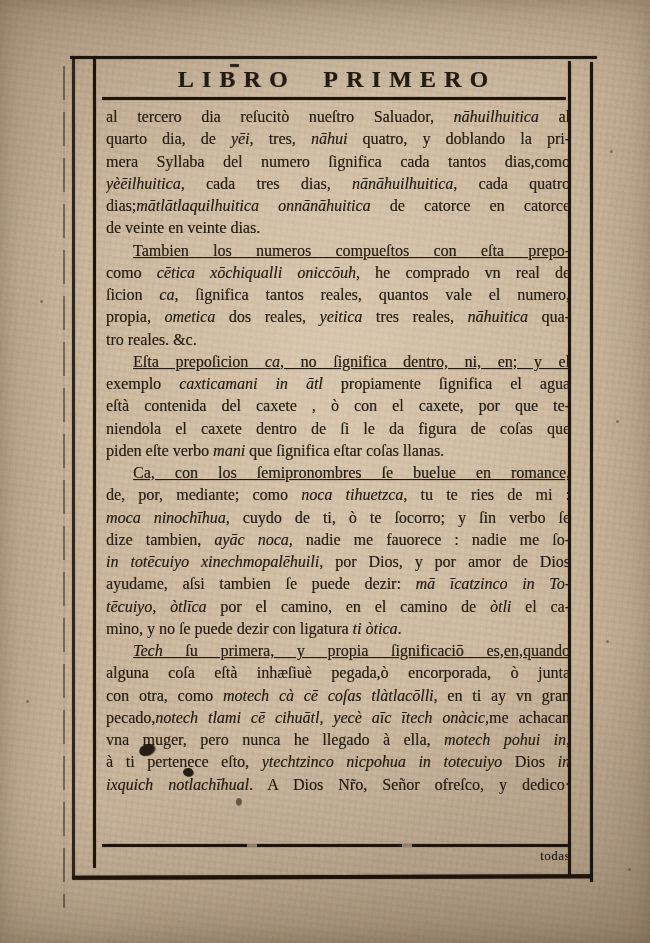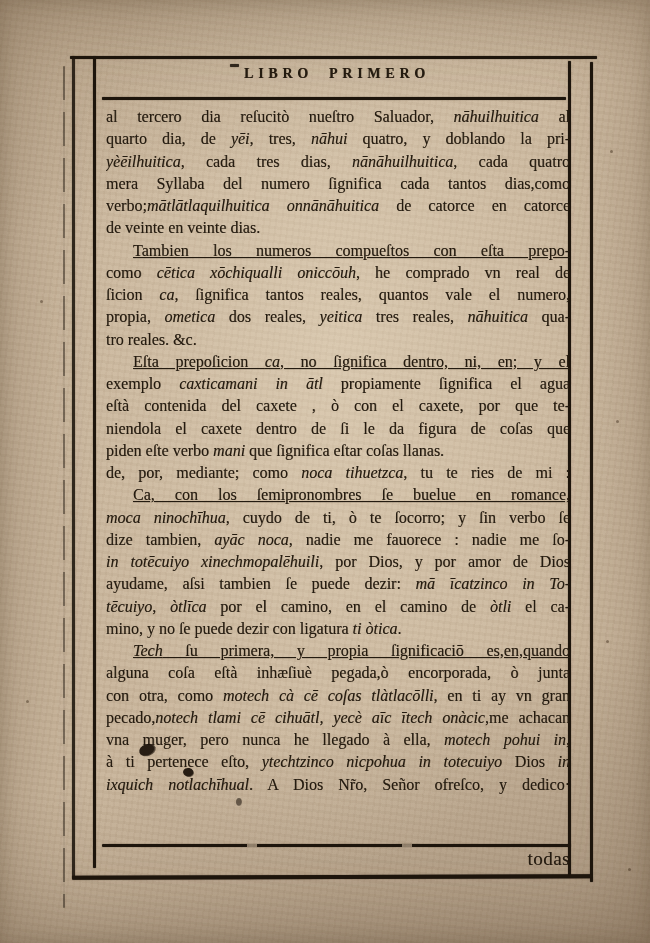--- a/index.html
+++ b/index.html
@@ -30,40 +30,40 @@
     box-shadow:0 0 1px rgba(30,20,10,0.85);
   }
   .soft{opacity:0.88;}
   .dashedline{
     position:absolute;width:2px;border-radius:1px;opacity:0.55;
     background:repeating-linear-gradient(180deg,
       rgba(28,20,11,0.85) 0 34px, rgba(28,20,11,0.12) 34px 46px);
   }
   .page-title{
     position:absolute;left:106px;top:66px;width:462px;
-    text-align:center;font-weight:bold;font-size:14px;
+    text-align:center;font-weight:bold;font-size:24px;
     letter-spacing:0.34em;word-spacing:0.55em;color:var(--ink);
     text-shadow:0.4px 0.4px 0.6px rgba(40,26,12,0.55);
   }
   .textblock{
     position:absolute;left:106px;top:106px;width:464px;
     font-size:16px;color:var(--ink);
     text-shadow:0.35px 0.35px 0.5px rgba(40,26,12,0.45);
   }
   .line{
     height:var(--lh);line-height:var(--lh);overflow:hidden;
     text-align:justify;text-justify:inter-word;white-space:normal;
   }
   .line::after{content:"";display:inline-block;width:100%;height:0;}
   .line.end::after{width:0;}
   .line.indent{text-indent:27px;text-decoration:underline;}
   .it{font-style:italic;}
   .catchword{
     position:absolute;left:430px;top:848px;width:140px;
-    text-align:right;font-size:19px;letter-spacing:0.5px;
+    text-align:right;font-size:13px;letter-spacing:0.5px;
     color:var(--ink);text-shadow:0.4px 0.4px 0.6px rgba(40,26,12,0.5);
   }
   .blot{
     position:absolute;border-radius:50%;
     background:radial-gradient(ellipse at 45% 45%, rgba(25,16,8,0.92) 0 55%, rgba(25,16,8,0.25) 80%, rgba(25,16,8,0) 100%);
   }
   .speck{
     position:absolute;width:3px;height:3px;border-radius:50%;
     background:rgba(55,38,20,0.45);
   }
@@ -83,36 +83,36 @@
   <div class="inkline" style="left:102px;top:844px;width:469px;height:2.5px;
               background:linear-gradient(90deg,#1d150c 0 31%,rgba(29,21,12,0.25) 31% 33%,#1d150c 33% 64%,rgba(29,21,12,0.25) 64% 66%,#1d150c 66% 100%);"></div>
   <div class="inkline" style="left:72px;top:875px;width:520px;height:3.5px;transform:rotate(-0.15deg);"></div>
   <div class="inkline soft" style="left:230px;top:64px;width:9px;height:2.5px;"></div>
 
   <div class="page-title">LIBRO PRIMERO</div>
 
   <div class="textblock">
       <div class="line"><span>al tercero dia reſucitò nueſtro Saluador, </span><span class="it">nāhuilhuitica</span><span> al</span></div>
       <div class="line"><span>quarto dia, de </span><span class="it">yēi</span><span>, tres, </span><span class="it">nāhui</span><span> quatro, y doblando la pri-</span></div>
+      <div class="line"><span>mera Syllaba del numero ſignifica cada tantos dias,como</span></div>
       <div class="line"><span class="it">yèēilhuitica</span><span>, cada tres dias, </span><span class="it">nānāhuilhuitica</span><span>, cada quatro</span></div>
-      <div class="line"><span>mera Syllaba del numero ſignifica cada tantos dias,como</span></div>
-      <div class="line"><span>verbo;</span><span class="it">mātlātlaquilhuitica onnānāhuitica</span><span> de catorce en catorce</span></div>
+      <div class="line"><span>dias;</span><span class="it">mātlātlaquilhuitica onnānāhuitica</span><span> de catorce en catorce</span></div>
       <div class="line end"><span>de veinte en veinte dias.</span></div>
       <div class="line indent"><span>Tambien los numeros compueſtos con eſta prepo-</span></div>
       <div class="line"><span>como </span><span class="it">cētica xōchiqualli oniccōuh</span><span>, he comprado vn real de</span></div>
       <div class="line"><span>ſicion </span><span class="it">ca</span><span>, ſignifica tantos reales, quantos vale el numero,</span></div>
       <div class="line"><span>propia, </span><span class="it">ometica</span><span> dos reales, </span><span class="it">yeitica</span><span> tres reales, </span><span class="it">nāhuitica</span><span> qua-</span></div>
       <div class="line end"><span>tro reales. &amp;c.</span></div>
       <div class="line indent"><span>Eſta prepoſicion </span><span class="it">ca</span><span>, no ſignifica dentro, ni, en; y el</span></div>
       <div class="line"><span>exemplo </span><span class="it">caxticamani in ātl</span><span> propiamente ſignifica el agua</span></div>
       <div class="line"><span>eſtà contenida del caxete , ò con el caxete, por que te-</span></div>
       <div class="line"><span>niendola el caxete dentro de ſi le da figura de coſas que</span></div>
       <div class="line end"><span>piden eſte verbo </span><span class="it">mani</span><span> que ſignifica eſtar coſas llanas.</span></div>
+      <div class="line indent"><span>Ca, con los ſemipronombres ſe buelue en romance,</span></div>
       <div class="line"><span>de, por, mediante; como </span><span class="it">noca tihuetzca</span><span>, tu te ries de mi :</span></div>
-      <div class="line indent"><span>Ca, con los ſemipronombres ſe buelue en romance,</span></div>
       <div class="line"><span class="it">moca ninochīhua</span><span>, cuydo de ti, ò te ſocorro; y ſin verbo ſe</span></div>
       <div class="line"><span>dize tambien, </span><span class="it">ayāc noca</span><span>, nadie me fauorece : nadie me ſo-</span></div>
       <div class="line"><span class="it">in totēcuiyo xinechmopalēhuili</span><span>, por Dios, y por amor de Dios</span></div>
       <div class="line"><span>ayudame, aſsi tambien ſe puede dezir: </span><span class="it">mā īcatzinco in To-</span></div>
       <div class="line"><span class="it">tēcuiyo</span><span>, </span><span class="it">òtlīca</span><span> por el camino, en el camino de </span><span class="it">òtli</span><span> el ca-</span></div>
       <div class="line end"><span>mino, y no ſe puede dezir con ligatura </span><span class="it">ti òtica</span><span>.</span></div>
       <div class="line indent"><span class="it">Tech</span><span> ſu primera, y propia ſignificaciō es,en,quando</span></div>
       <div class="line"><span>alguna coſa eſtà inhæſiuè pegada,ò encorporada, ò junta</span></div>
       <div class="line"><span>con otra, como </span><span class="it">motech cà cē coſas tlàtlacōlli</span><span>, en ti ay vn gran</span></div>
       <div class="line"><span>pecado,</span><span class="it">notech tlami cē cihuātl, yecè aīc ītech onàcic</span><span>,me achacan</span></div>

